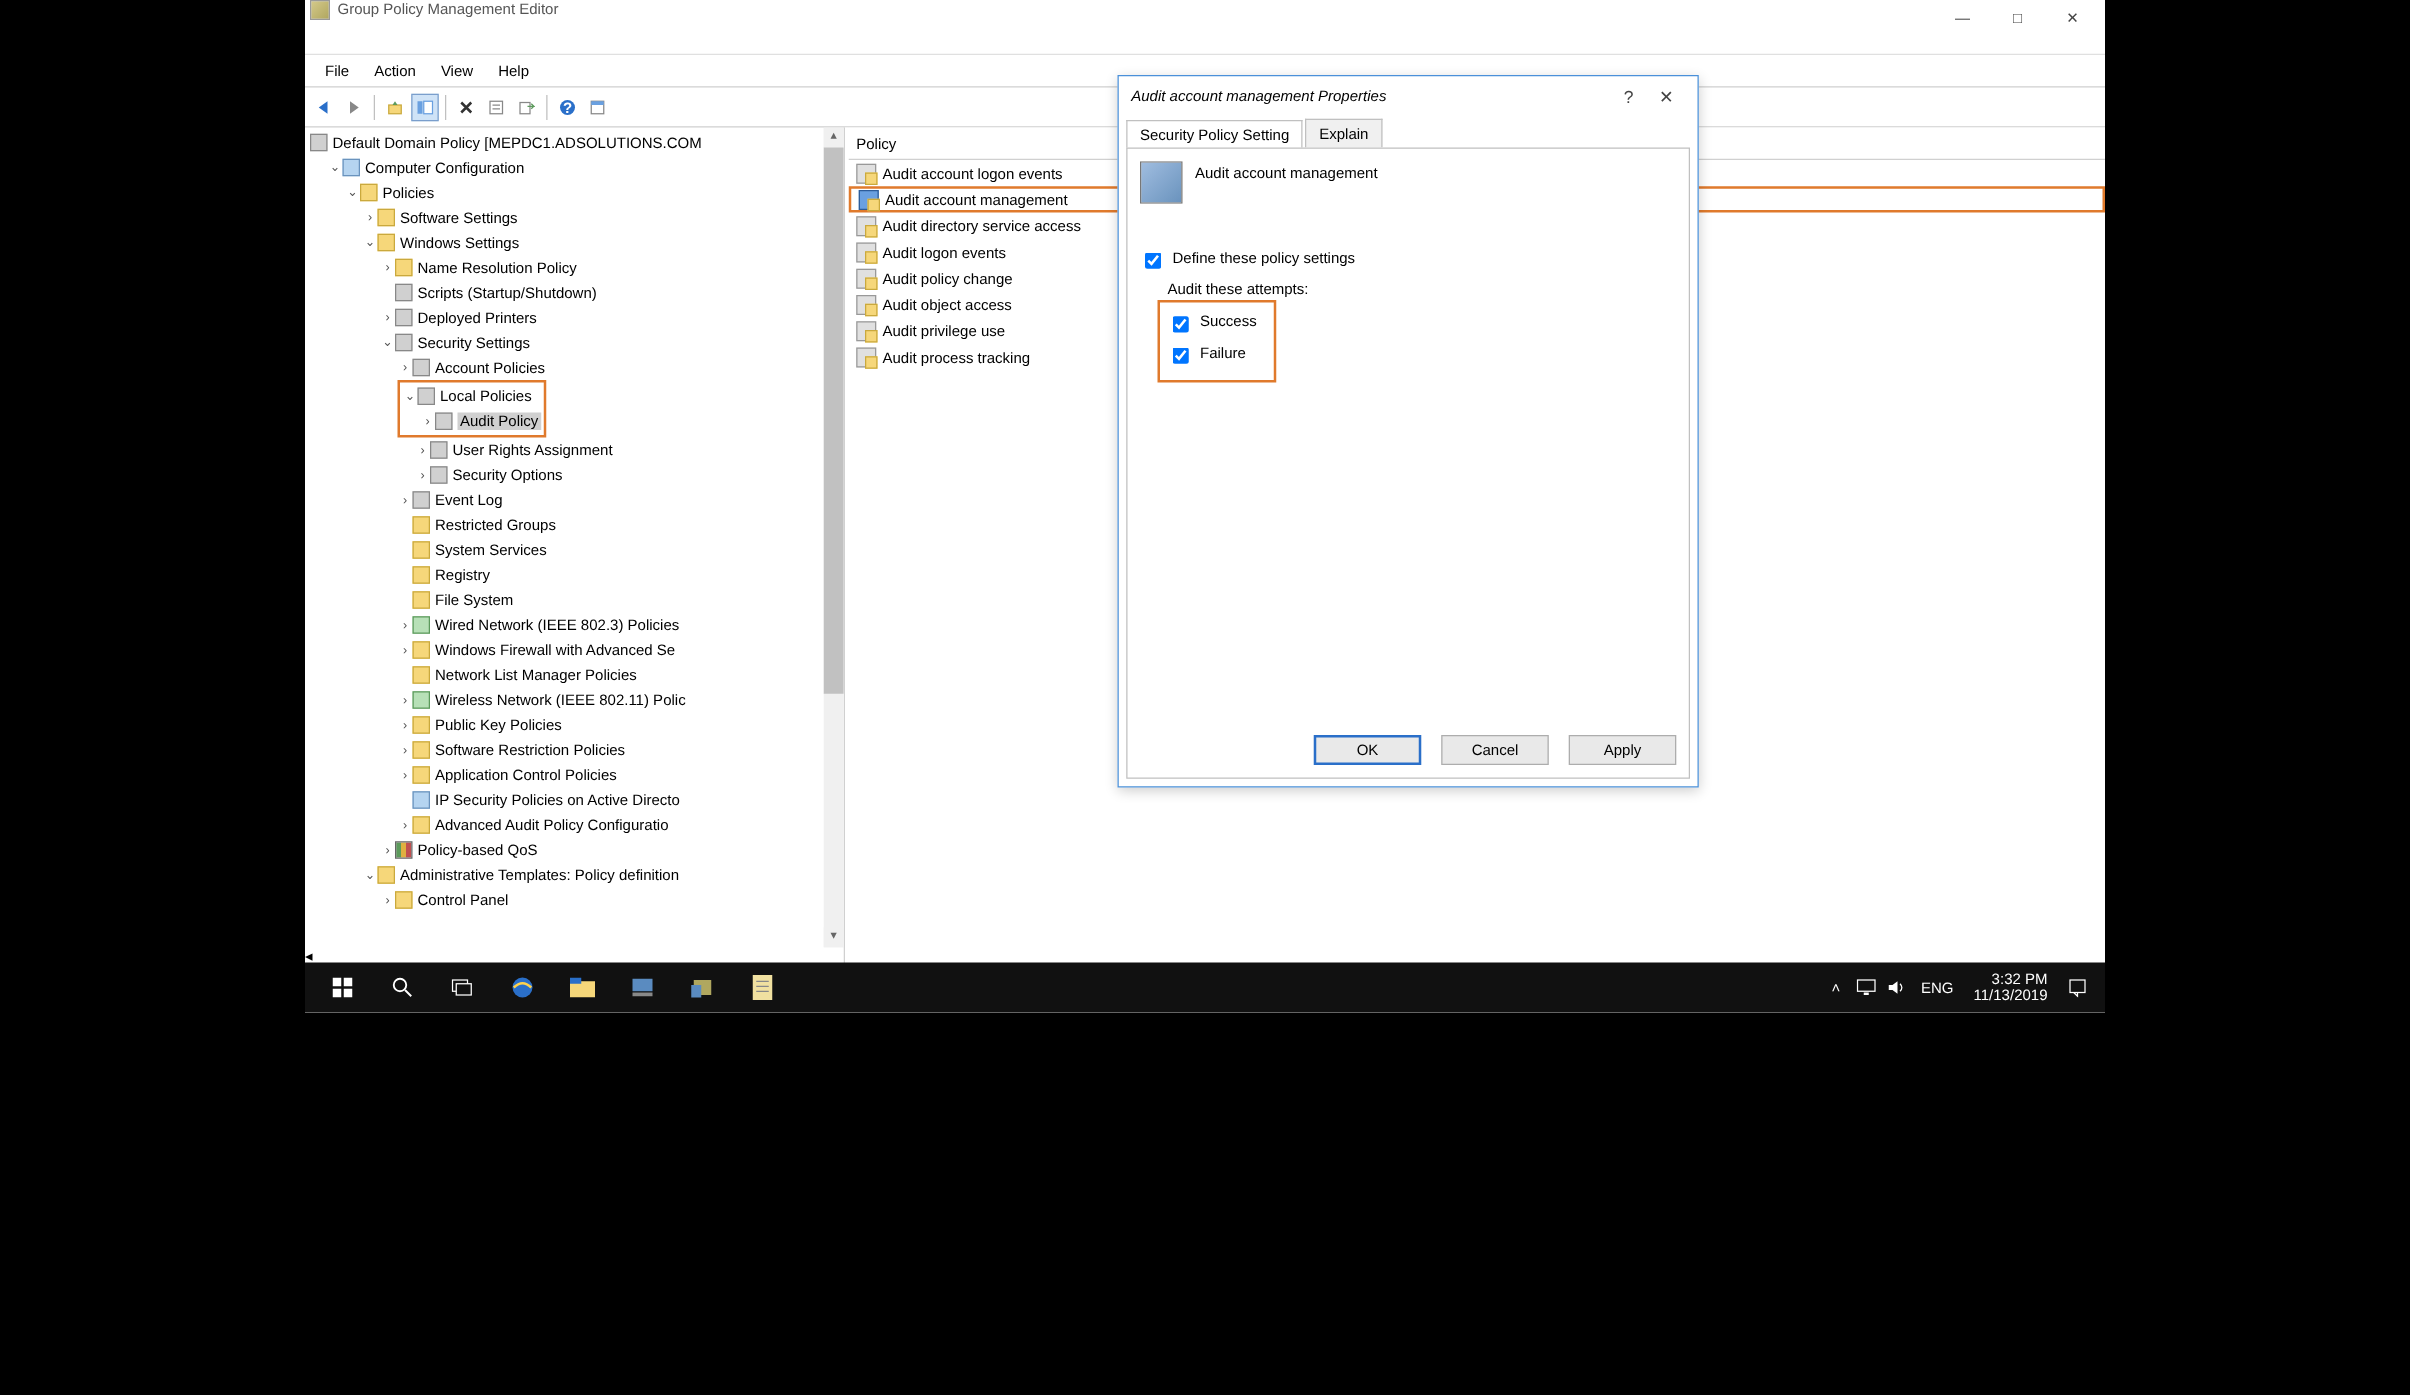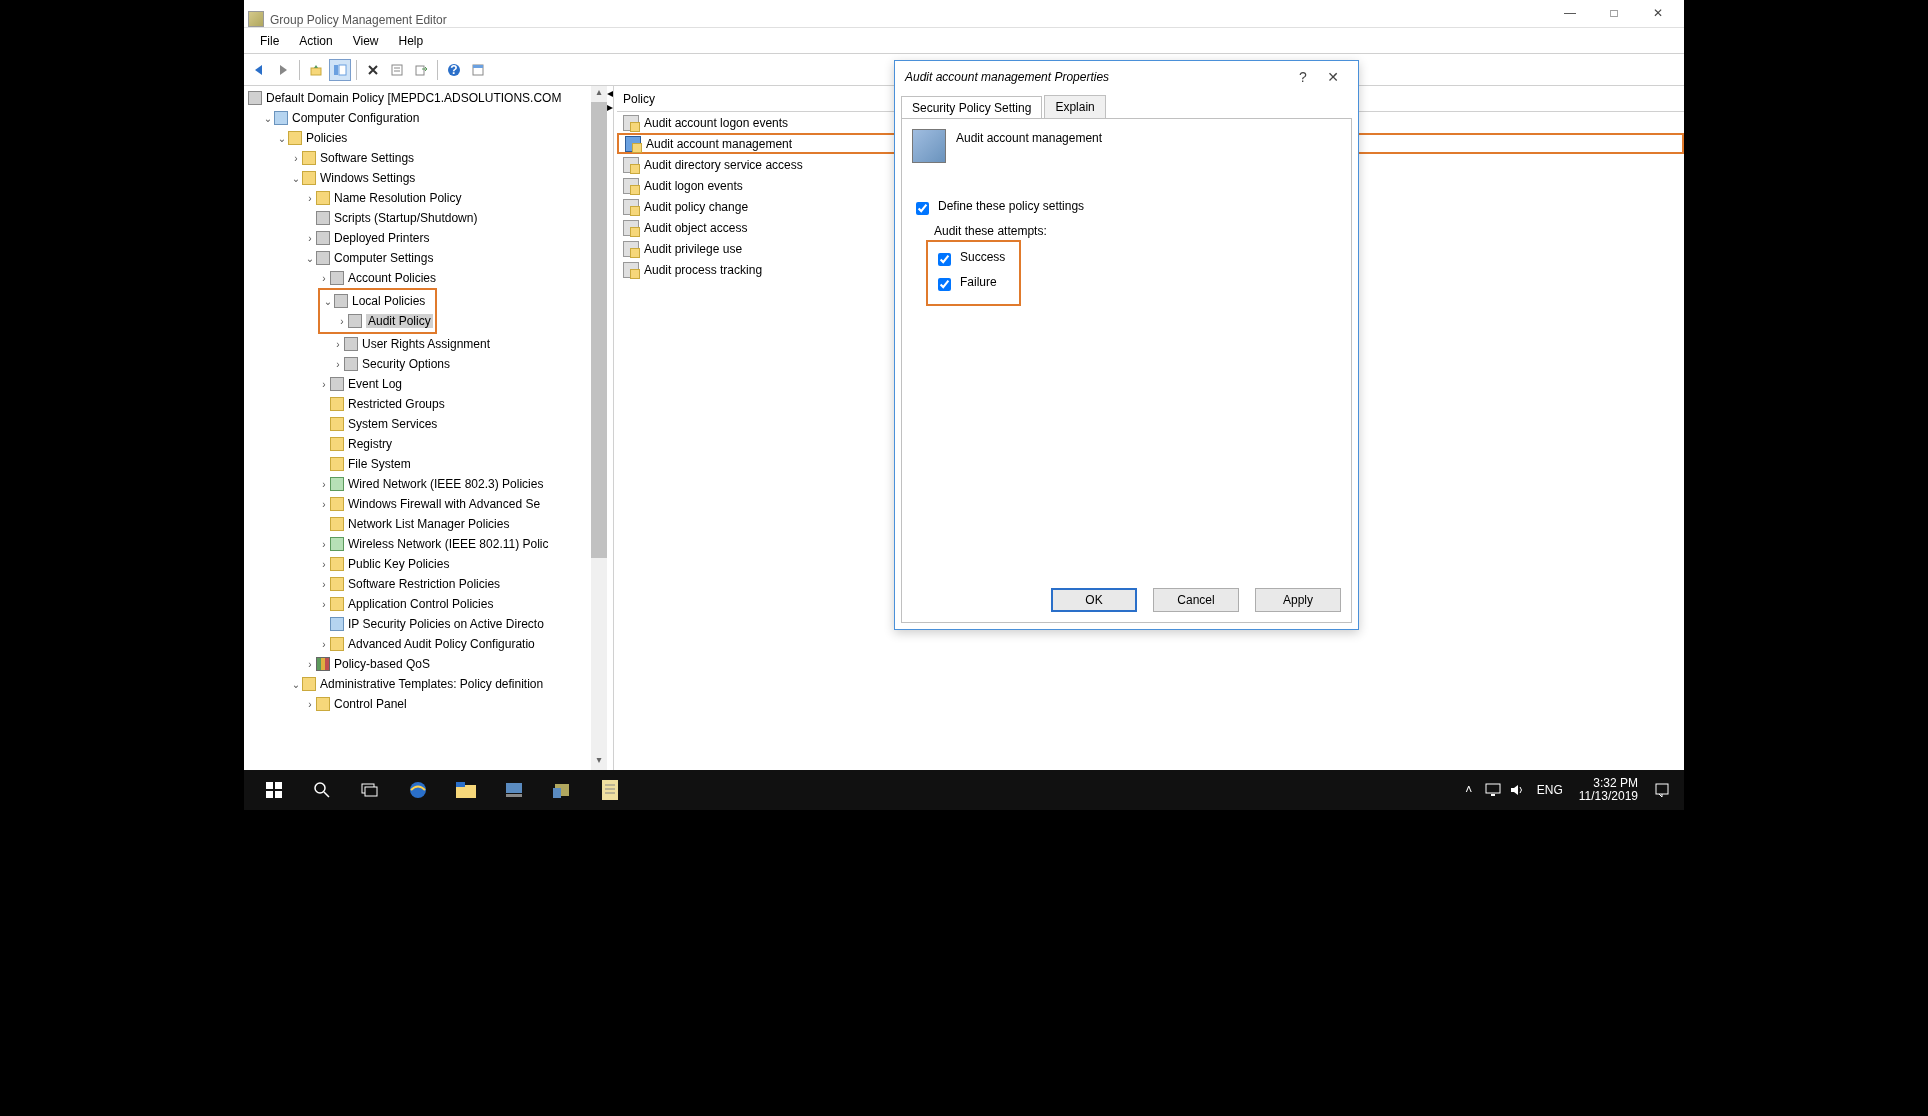--- a/index.html
+++ b/index.html
@@ -1,37 +1,37 @@
 <!DOCTYPE html>
 <html><head>
 <meta charset="utf-8">
 <style>
   * { box-sizing: border-box; font-family: "Segoe UI", Tahoma, sans-serif; font-size: 12px; }
   html, body { margin: 0; padding: 0; height: 100%; background: #000; }
   .screen { width: 1440px; height: 810px; background: #fff; position: relative; margin: 0 auto; overflow: hidden; }
 
   
-  .titlebar { height: 28px; display: flex; align-items: flex-end; padding: 0 4px; background: #fff; border-bottom: 1px solid #e0e0e0; }
+  .titlebar { height: 44px; display: flex; align-items: flex-start; padding: 0 4px; background: #fff; border-bottom: 1px solid #e0e0e0; }
   .titlebar .appicon { width: 16px; height: 16px; background: linear-gradient(135deg,#d4c98a,#b0a75f); margin-right: 6px; border: 1px solid #999; }
   .titlebar .title { flex: 1; color: #555; }
   .titlebar .winbtn { width: 44px; height: 28px; display:flex; align-items:center; justify-content:center; color:#444; }
 
   
   .menubar { height: 26px; display:flex; align-items:center; padding: 0 6px; border-bottom:1px solid #d0d0d0; }
   .menubar .menu { padding: 4px 10px; }
 
   
   .toolbar { height: 32px; display:flex; align-items:center; padding: 0 4px; border-bottom:1px solid #d0d0d0; gap:2px; }
   .toolbar .tbtn { width:22px; height:22px; display:flex; align-items:center; justify-content:center; border:1px solid transparent; }
   .toolbar .tbtn.active { border:1px solid #7a9ecc; background:#cfe3f7; }
   .toolbar .sep { width:1px; height:20px; background:#c0c0c0; margin:0 3px; }
 
   
   .content { display:flex; height: calc(100% - 28px - 26px - 32px - 40px); }
-  .treepanel { width: 370px; border-right:1px solid #d0d0d0; display:flex; flex-direction:row; }
+  .treepanel { width: 432px; border-right:1px solid #d0d0d0; display:flex; flex-direction:column; }
   .treebody { flex:1; overflow:hidden; position:relative; padding: 2px 0 0 4px; }
   .treebody .vscroll { position:absolute; top:0; right:0; width:16px; height:100%; background:#f0f0f0; display:flex; flex-direction:column; }
   .treebody .vscroll .arrow { height:16px; background:#f0f0f0; text-align:center; font-size:10px; color:#666; }
   .treebody .vscroll .thumb { flex:0.7; background:#c1c1c1; }
 
   .node { display:flex; align-items:center; height:20px; white-space:nowrap; }
   .node .expander { width:12px; text-align:center; color:#555; font-size:10px; }
   .node .icon { width:14px; height:14px; margin-right:4px; background:#f6d77a; border:1px solid #caa93d; }
   .node .icon.blue { background:#b5d4f0; border-color:#6a93bd; }
   .node .icon.green { background:#b7e0b7; border-color:#5c9a5c; }
@@ -198,21 +198,21 @@
                     <span>Scripts (Startup/Shutdown)</span>
                   </div>
                 <div class="node">
                     <span class="expander">›</span>
                     <span class="icon grey"></span>
                     <span>Deployed Printers</span>
                   </div>
                 <div class="node">
                     <span class="expander">⌄</span>
                     <span class="icon grey"></span>
-                    <span>Computer Settings</span>
+                    <span>Security Settings</span>
                   </div>
                 <div class="nodesub">
                   <div class="node">
                       <span class="expander">›</span>
                       <span class="icon grey"></span>
                       <span>Account Policies</span>
                     </div>
                   <div style="display:inline-block" class="hl-orange">
                     <div class="node">
                         <span class="expander">⌄</span>

